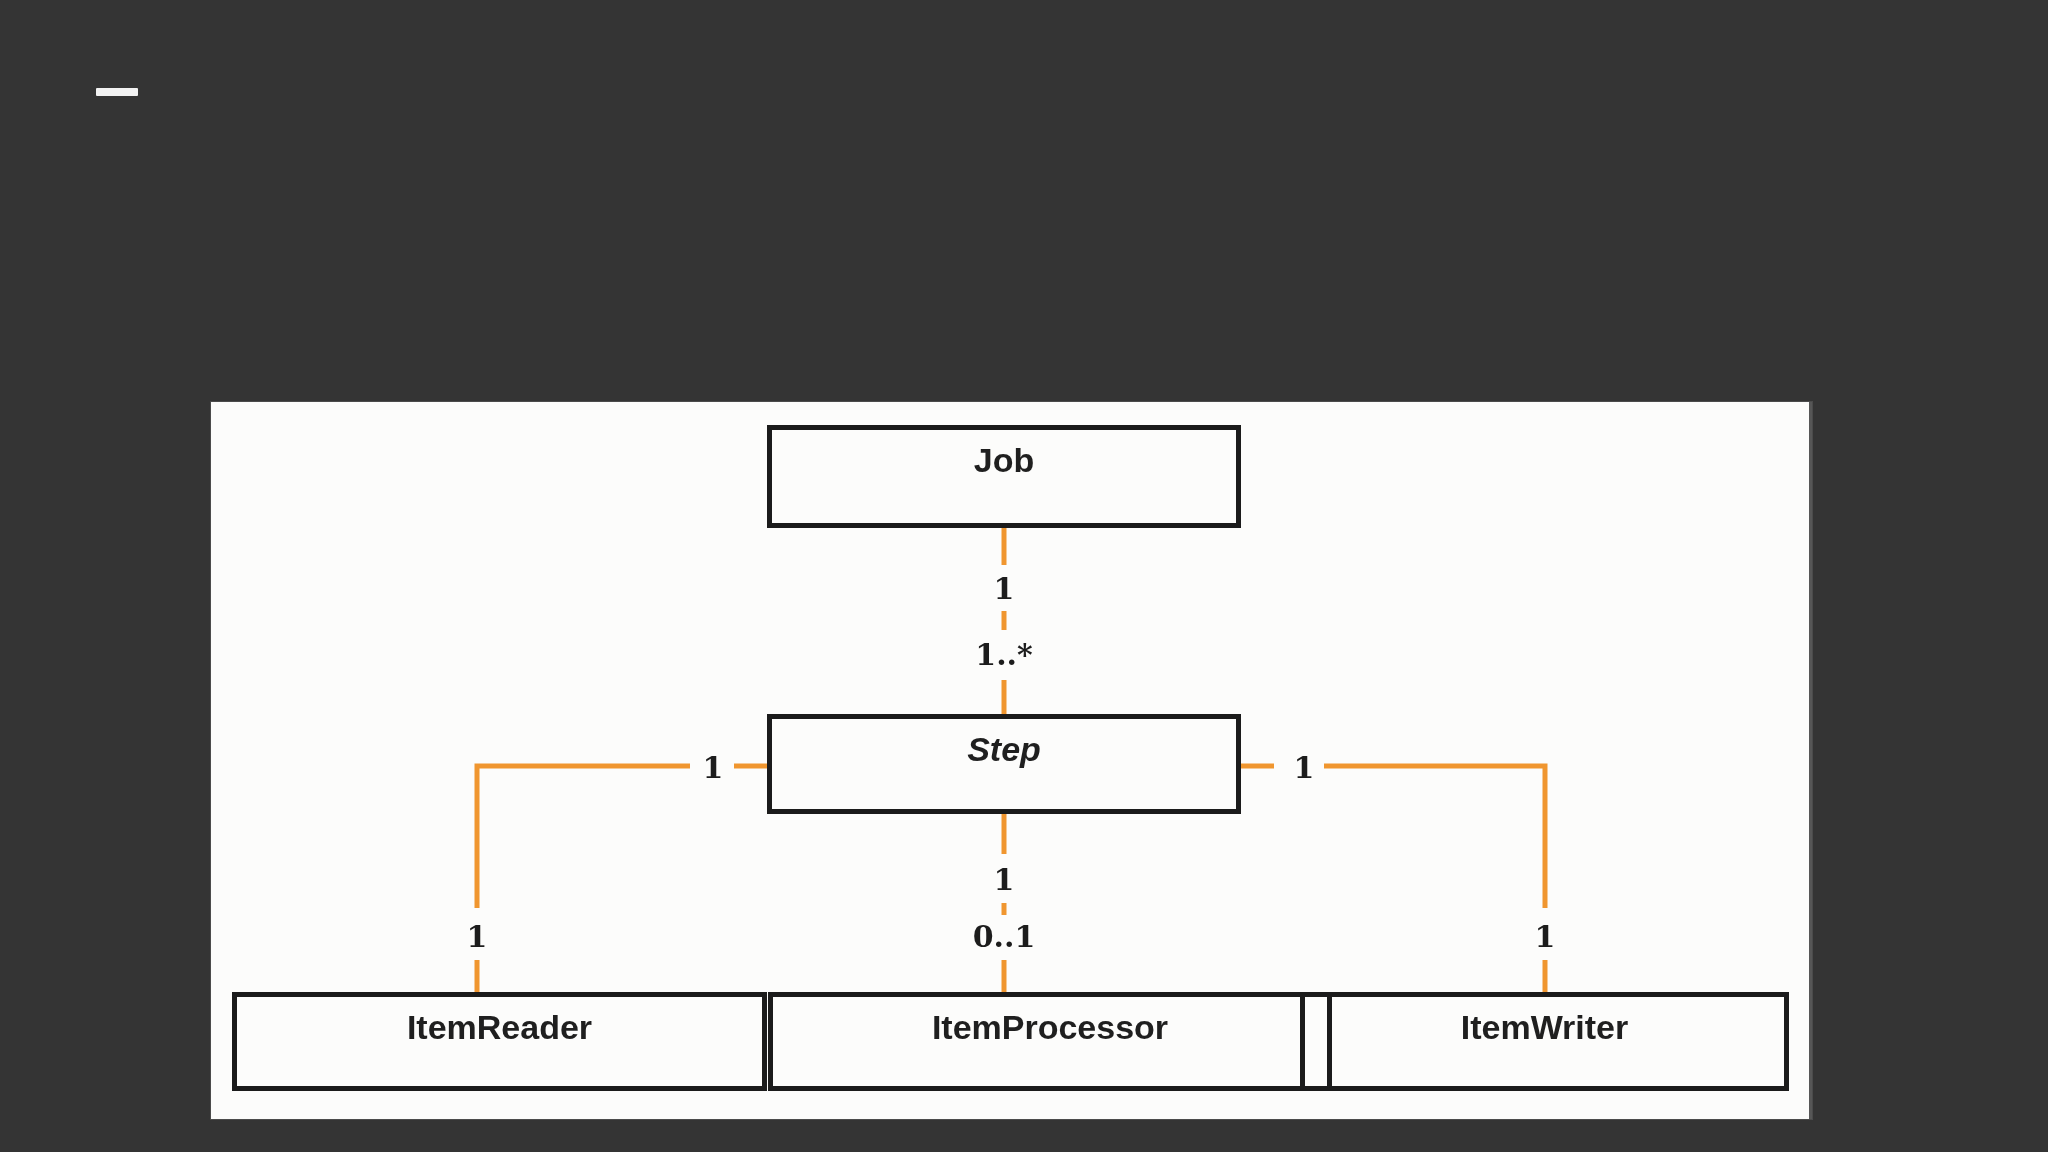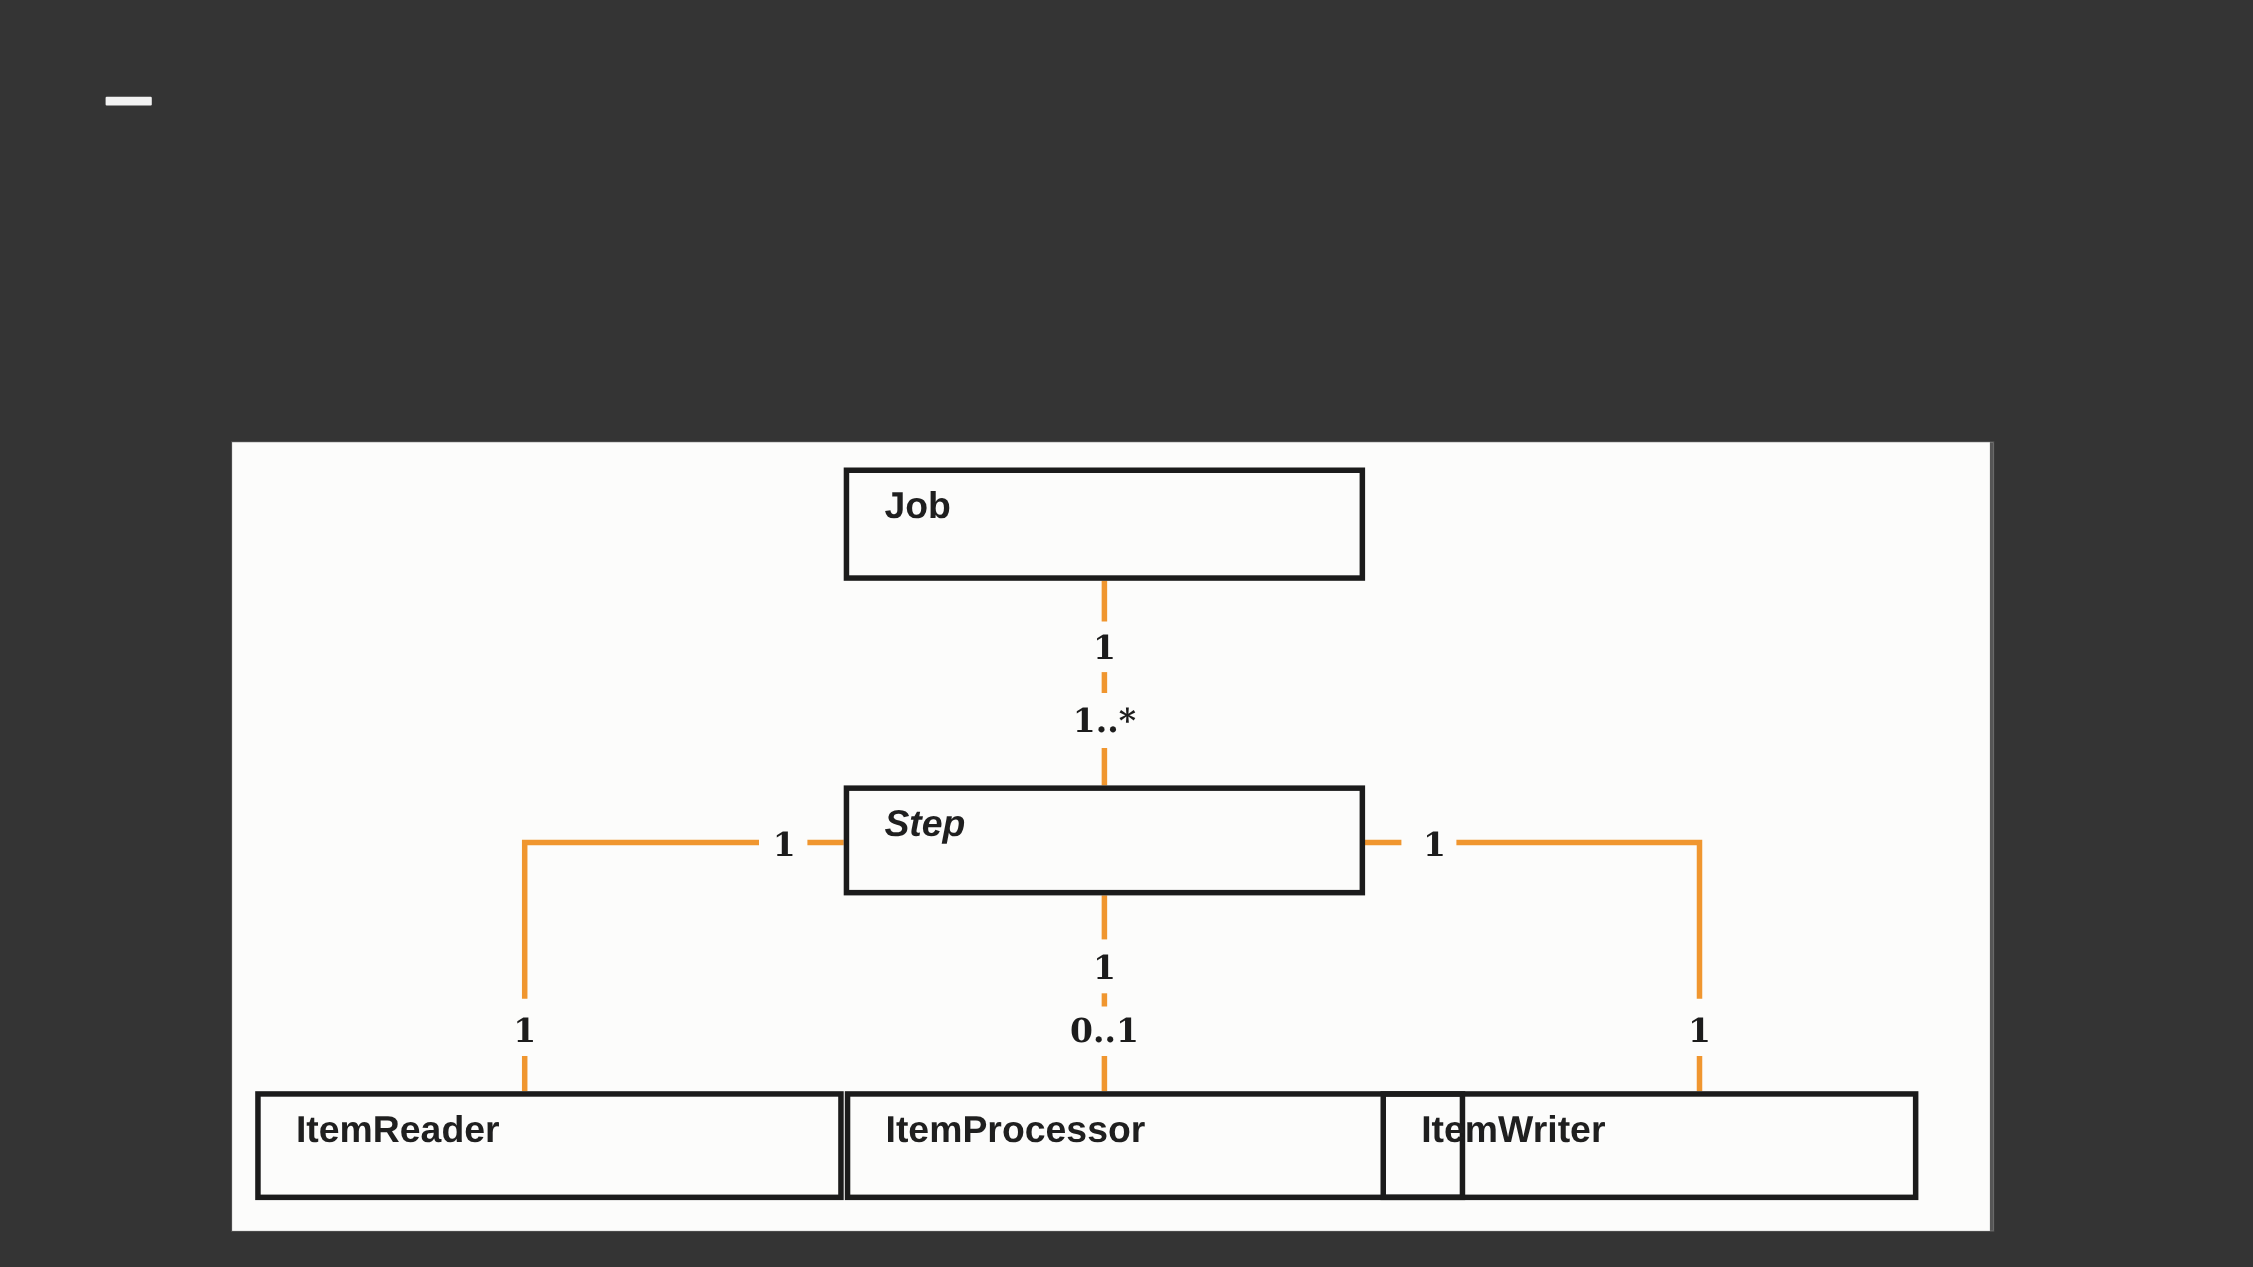--- a/index.html
+++ b/index.html
@@ -30,33 +30,32 @@
     position:absolute;left:211px;top:402px;width:1601px;height:717px;
     background:var(--panel);
     border-right:3px solid #565656;
     box-shadow:0 0 0 1px rgba(120,120,120,.35);
   }
 
   .uml-box{
     position:absolute;
     border:5px solid var(--box_border);
     background:transparent;
-    display:flex;align-items:flex-start;
+    display:flex;justify-content:center;align-items:flex-start;
     padding-top:12px;
-    padding-left:32px;
   }
   .uml-box .uml-label{
     font-size:34px;font-weight:700;color:var(--box_text);
     line-height:36px;letter-spacing:0px;
   }
   .box-job        {left:556px; top:23px;  width:474px;height:103px;}
   .box-step       {left:556px; top:312px; width:474px;height:100px;font-style:italic;}
   .box-reader     {left:21px;  top:590px; width:535px;height:99px;}
   .box-processor  {left:557px; top:590px; width:564px;height:99px;}
-  .box-writer     {left:1044px;top:590px; width:489px;height:99px;}
+  .box-writer     {left:1089px;top:590px; width:489px;height:99px;}
 
   svg.connector-layer{position:absolute;left:0;top:0;width:1601px;height:717px;}
   .conn{stroke:var(--connector);stroke-width:5;fill:none;}
   .mult{
     font-family:"DejaVu Serif",serif;font-weight:bold;font-size:30px;
     fill:#1C1C1C;text-anchor:middle;
   }
 </style>
 </head>
 <body>

